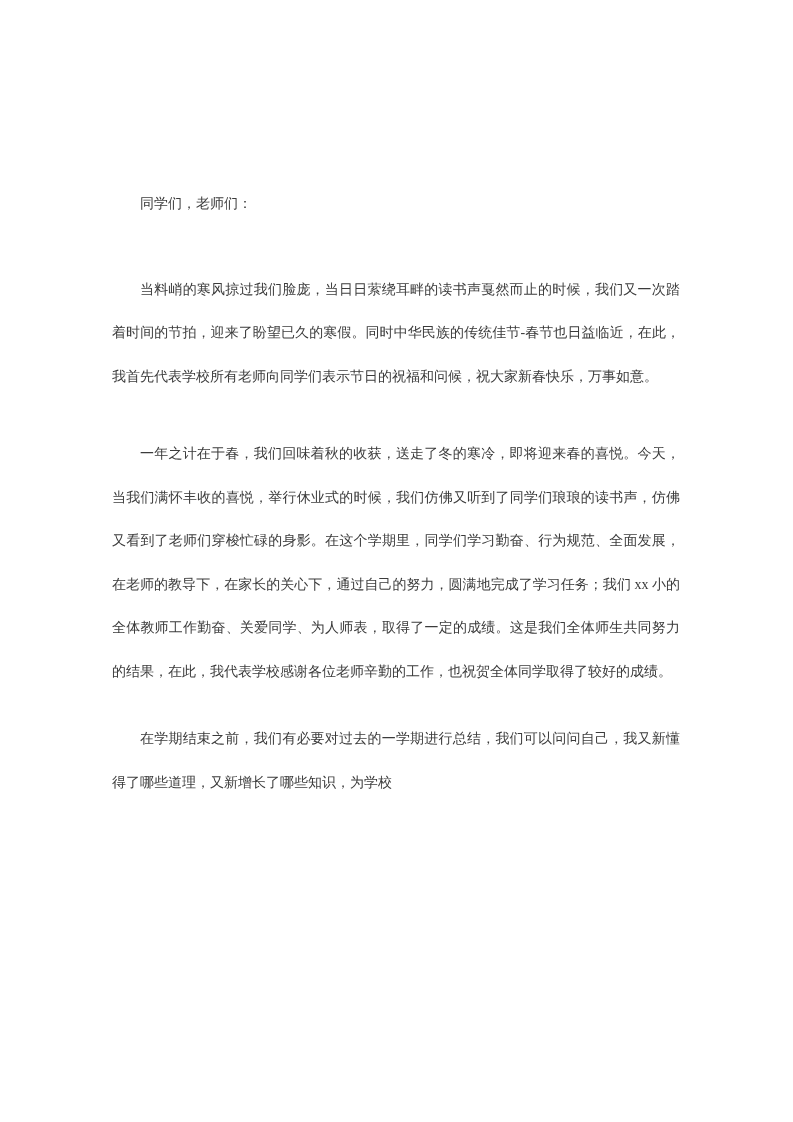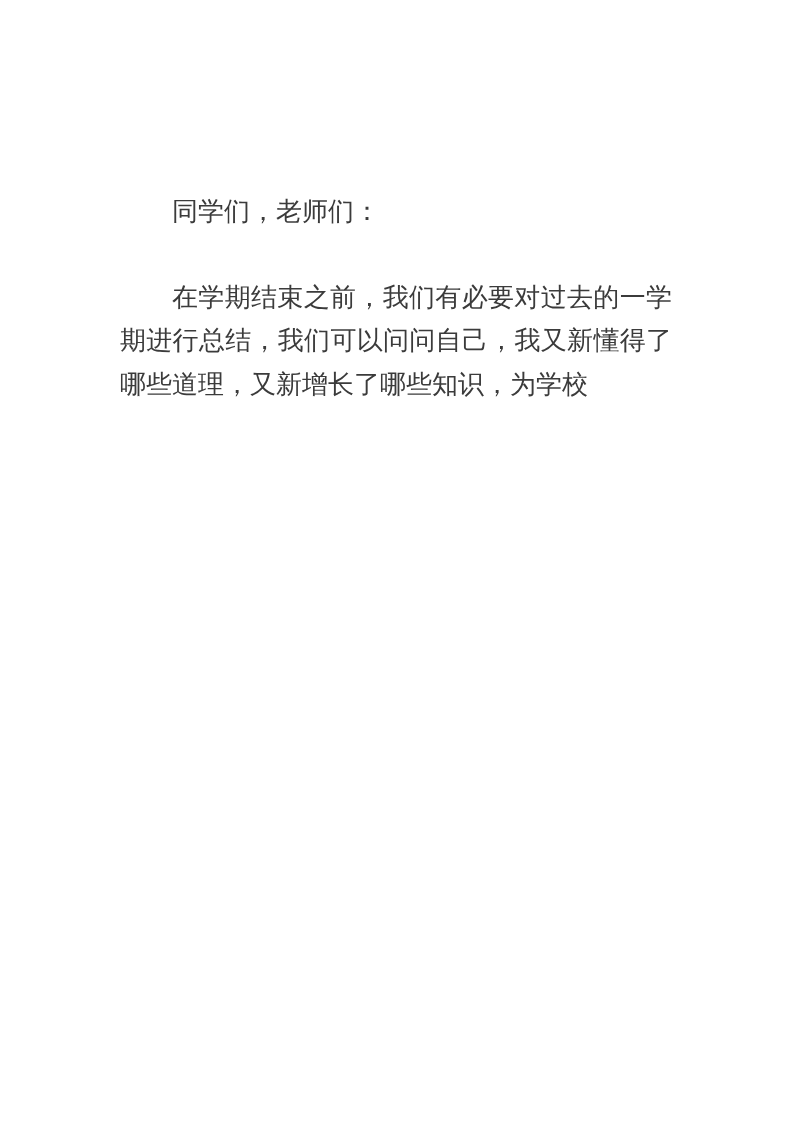--- a/index.html
+++ b/index.html
@@ -13,38 +13,40 @@
     overflow: hidden;
   }
   .page {
     box-sizing: border-box;
     width: 793px;
     height: 1122px;
     background: #ffffff;
     padding: 182px 113px 0 112px;
   }
   .para {
-    margin: 8px;
+    margin: 0;
     font-family: "Liberation Serif", "DejaVu Serif", serif;
-    font-size: 26px;
+    font-size: 14px;
     line-height: 43.5px;
     color: #3b3b3b;
     text-align: justify;
     text-indent: 2em;
     word-break: break-all;
   }
   .para.greeting   { margin-bottom: 42px; }
   .para.salute     { margin-bottom: 35px; }
   .para.body-1     { margin-bottom: 34px; }
   .para.body-2     { margin-bottom: 24px; }
   .para.body-3     { margin-bottom: 0; }
 </style>
 </head>
 <body>
 
 <div class="page">
   <p class="para greeting">同学们，老师们：</p>
 
 
+  <p class="para body-1">当料峭的寒风掠过我们脸庞，当日日萦绕耳畔的读书声戛然而止的时候，我们又一次踏着时间的节拍，迎来了盼望已久的寒假。同时中华民族的传统佳节-春节也日益临近，在此，我首先代表学校所有老师向同学们表示节日的祝福和问候，祝大家新春快乐，万事如意。</p>
 
+  <p class="para body-2">一年之计在于春，我们回味着秋的收获，送走了冬的寒冷，即将迎来春的喜悦。今天，当我们满怀丰收的喜悦，举行休业式的时候，我们仿佛又听到了同学们琅琅的读书声，仿佛又看到了老师们穿梭忙碌的身影。在这个学期里，同学们学习勤奋、行为规范、全面发展，在老师的教导下，在家长的关心下，通过自己的努力，圆满地完成了学习任务；我们 xx 小的全体教师工作勤奋、关爱同学、为人师表，取得了一定的成绩。这是我们全体师生共同努力的结果，在此，我代表学校感谢各位老师辛勤的工作，也祝贺全体同学取得了较好的成绩。</p>
 
   <p class="para body-3">在学期结束之前，我们有必要对过去的一学期进行总结，我们可以问问自己，我又新懂得了哪些道理，又新增长了哪些知识，为学校</p>
 </div>
 
 </body></html>

